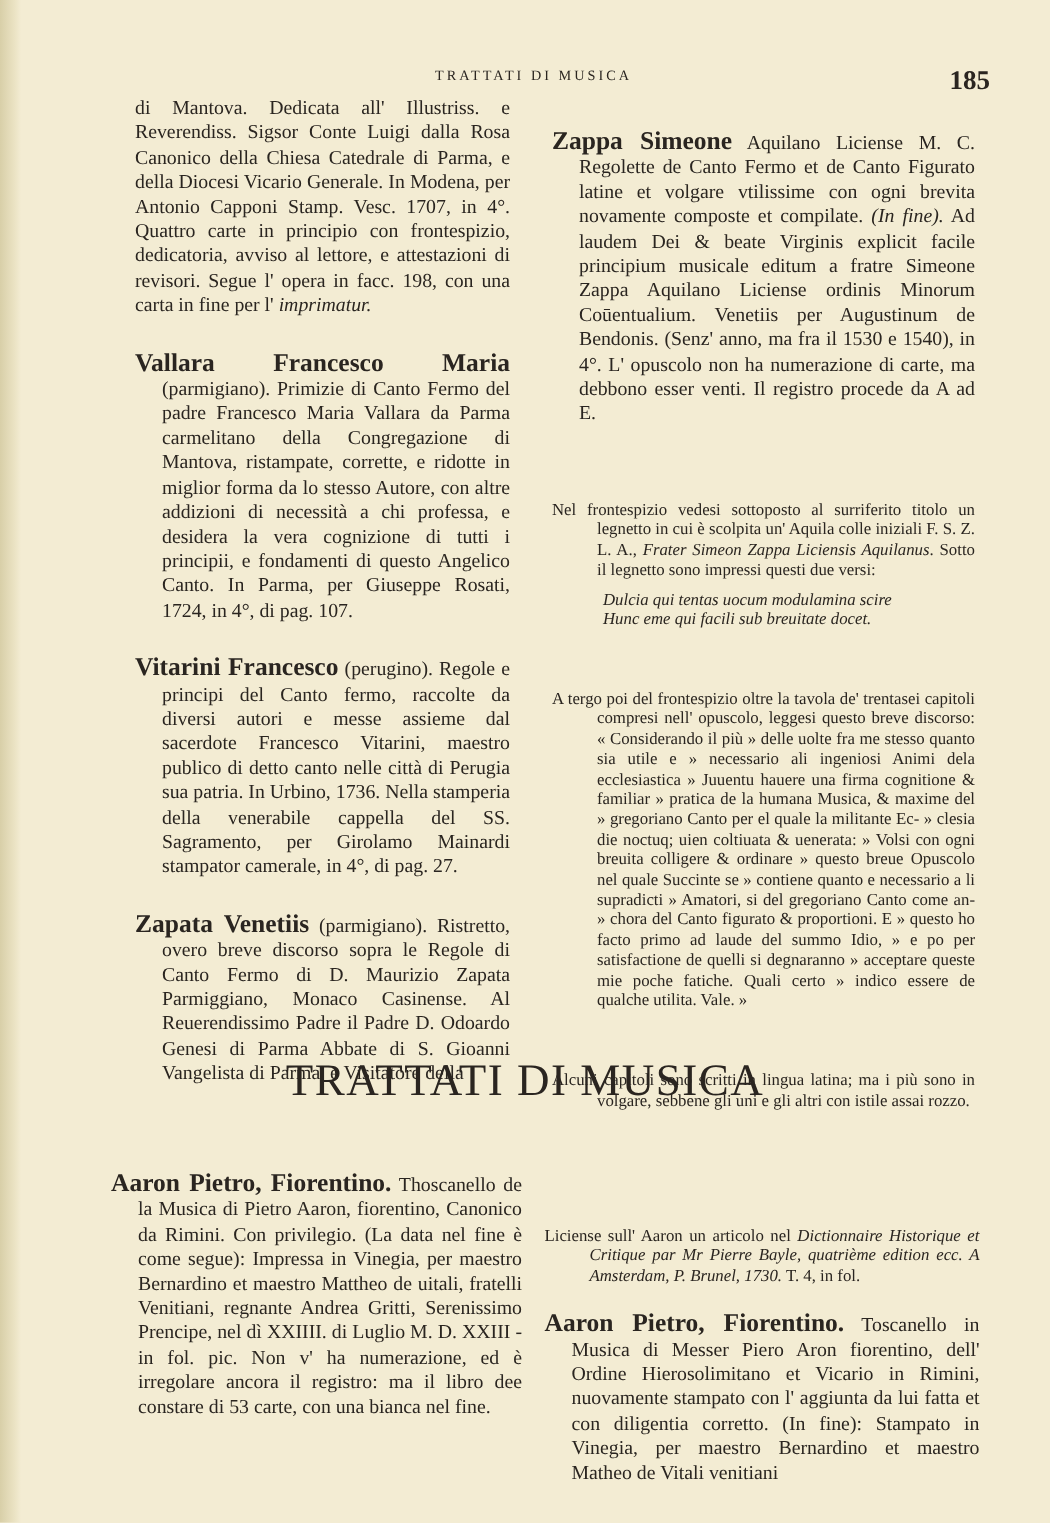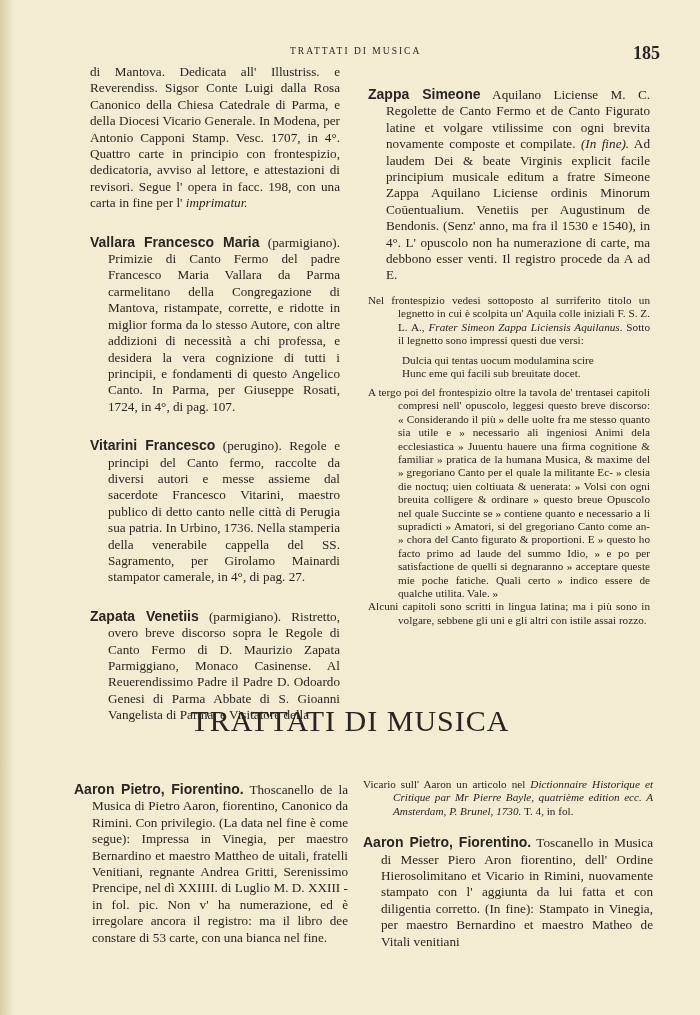--- a/index.html
+++ b/index.html
@@ -20,28 +20,28 @@
     font-family: "Liberation Serif", serif;
   }
   .running-head .title { position: absolute; left: 230px; top: 0; }
   .running-head .pageno { position: absolute; right: 0; top: -3px; font-size: 18px; letter-spacing: 0; font-weight: bold; }
 
   .col { position: absolute; font-family: "Liberation Serif", serif; font-size: 13.2px; line-height: 16.4px; text-align: justify; }
   .col-left-top { left: 90px; top: 64px; width: 250px; }
   .col-right-top { left: 368px; top: 64px; width: 282px; }
 
   .entry { margin: 0; }
-  .entry .lead { font-weight: bold; font-family: Liberation Sans, sans-serif; font-size: 14px; letter-spacing: 0; }
+  .entry .lead { font-weight: bold; font-family: Liberation Serif, serif; font-size: 17px; letter-spacing: 0; }
   .hang { padding-left: 18px; text-indent: -18px; }
   .gap { height: 22px; }
   .gap-s { height: 10px; }
 
   .note { font-size: 11.2px; line-height: 13.4px; }
-  .note.hang { padding-left: 30px; text-indent: -30px; }
-  .verses { font-size: 11.2px; line-height: 13.2px; padding-left: 34px; margin: 6px 0; }
+  .note.hang { padding-left: 30px; text-indent: -30px; margin-top: 40px; }
+  .verses { font-style: italic; font-size: 11.2px; line-height: 13.2px; padding-left: 34px; margin: 6px 0; }
   .it { font-style: italic; }
 
   .section-title {
     position: absolute; top: 704px; left: 0; width: 700px; text-align: center;
     font-family: "Liberation Serif", serif; font-size: 30px; letter-spacing: 1px;
     color: #2a2520;
   }
   .col-left-bot { left: 74px; top: 781px; width: 274px; }
   .col-right-bot { left: 363px; top: 778px; width: 290px; }
 </style>
@@ -78,16 +78,16 @@
   <p class="entry note hang">Alcuni capitoli sono scritti in lingua latina; ma i più sono in volgare, sebbene gli uni e gli altri con istile assai rozzo.</p>
 </div>
 
 <div class="section-title">TRATTATI DI MUSICA</div>
 
 <div class="col col-left-bot">
   <p class="entry hang"><span class="lead">Aaron Pietro, Fiorentino.</span><span> Thoscanello de la Musica di Pietro Aaron, fiorentino, Canonico da Rimini. Con privilegio. (La data nel fine è come segue): Impressa in Vinegia, per maestro Bernardino et maestro Mattheo de uitali, fratelli Venitiani, regnante Andrea Gritti, Serenissimo Prencipe, nel dì XXIIII. di Luglio M. D. XXIII - in fol. pic. Non v' ha numerazione, ed è irregolare ancora il registro: ma il libro dee constare di 53 carte, con una bianca nel fine.</span></p>
 </div>
 
 <div class="col col-right-bot">
-  <p class="entry note hang"><span>Vicario sull' Aaron un articolo nel </span><span class="it">Dictionnaire Historique et Critique par Mr Pierre Bayle, quatrième edition ecc. A Amsterdam, P. Brunel, 1730.</span><span> T. 4, in fol.</span></p>
+  <p class="entry note hang"><span>Liciense sull' Aaron un articolo nel </span><span class="it">Dictionnaire Historique et Critique par Mr Pierre Bayle, quatrième edition ecc. A Amsterdam, P. Brunel, 1730.</span><span> T. 4, in fol.</span></p>
   <div class="gap" style="height:16px"></div>
   <p class="entry hang"><span class="lead">Aaron Pietro, Fiorentino.</span><span> Toscanello in Musica di Messer Piero Aron fiorentino, dell' Ordine Hierosolimitano et Vicario in Rimini, nuovamente stampato con l' aggiunta da lui fatta et con diligentia corretto. (In fine): Stampato in Vinegia, per maestro Bernardino et maestro Matheo de Vitali venitiani</span></p>
 </div>
 
 </body></html>

